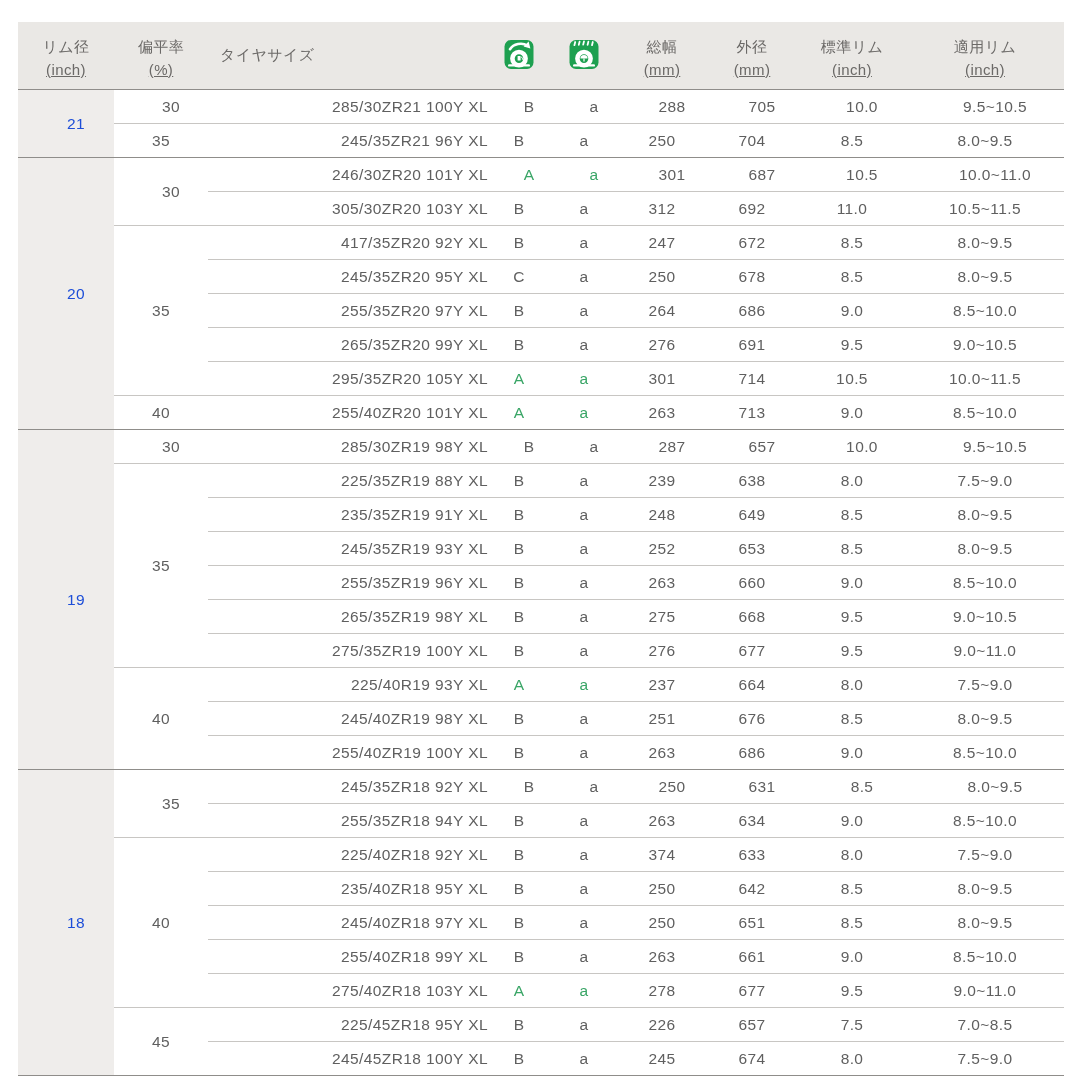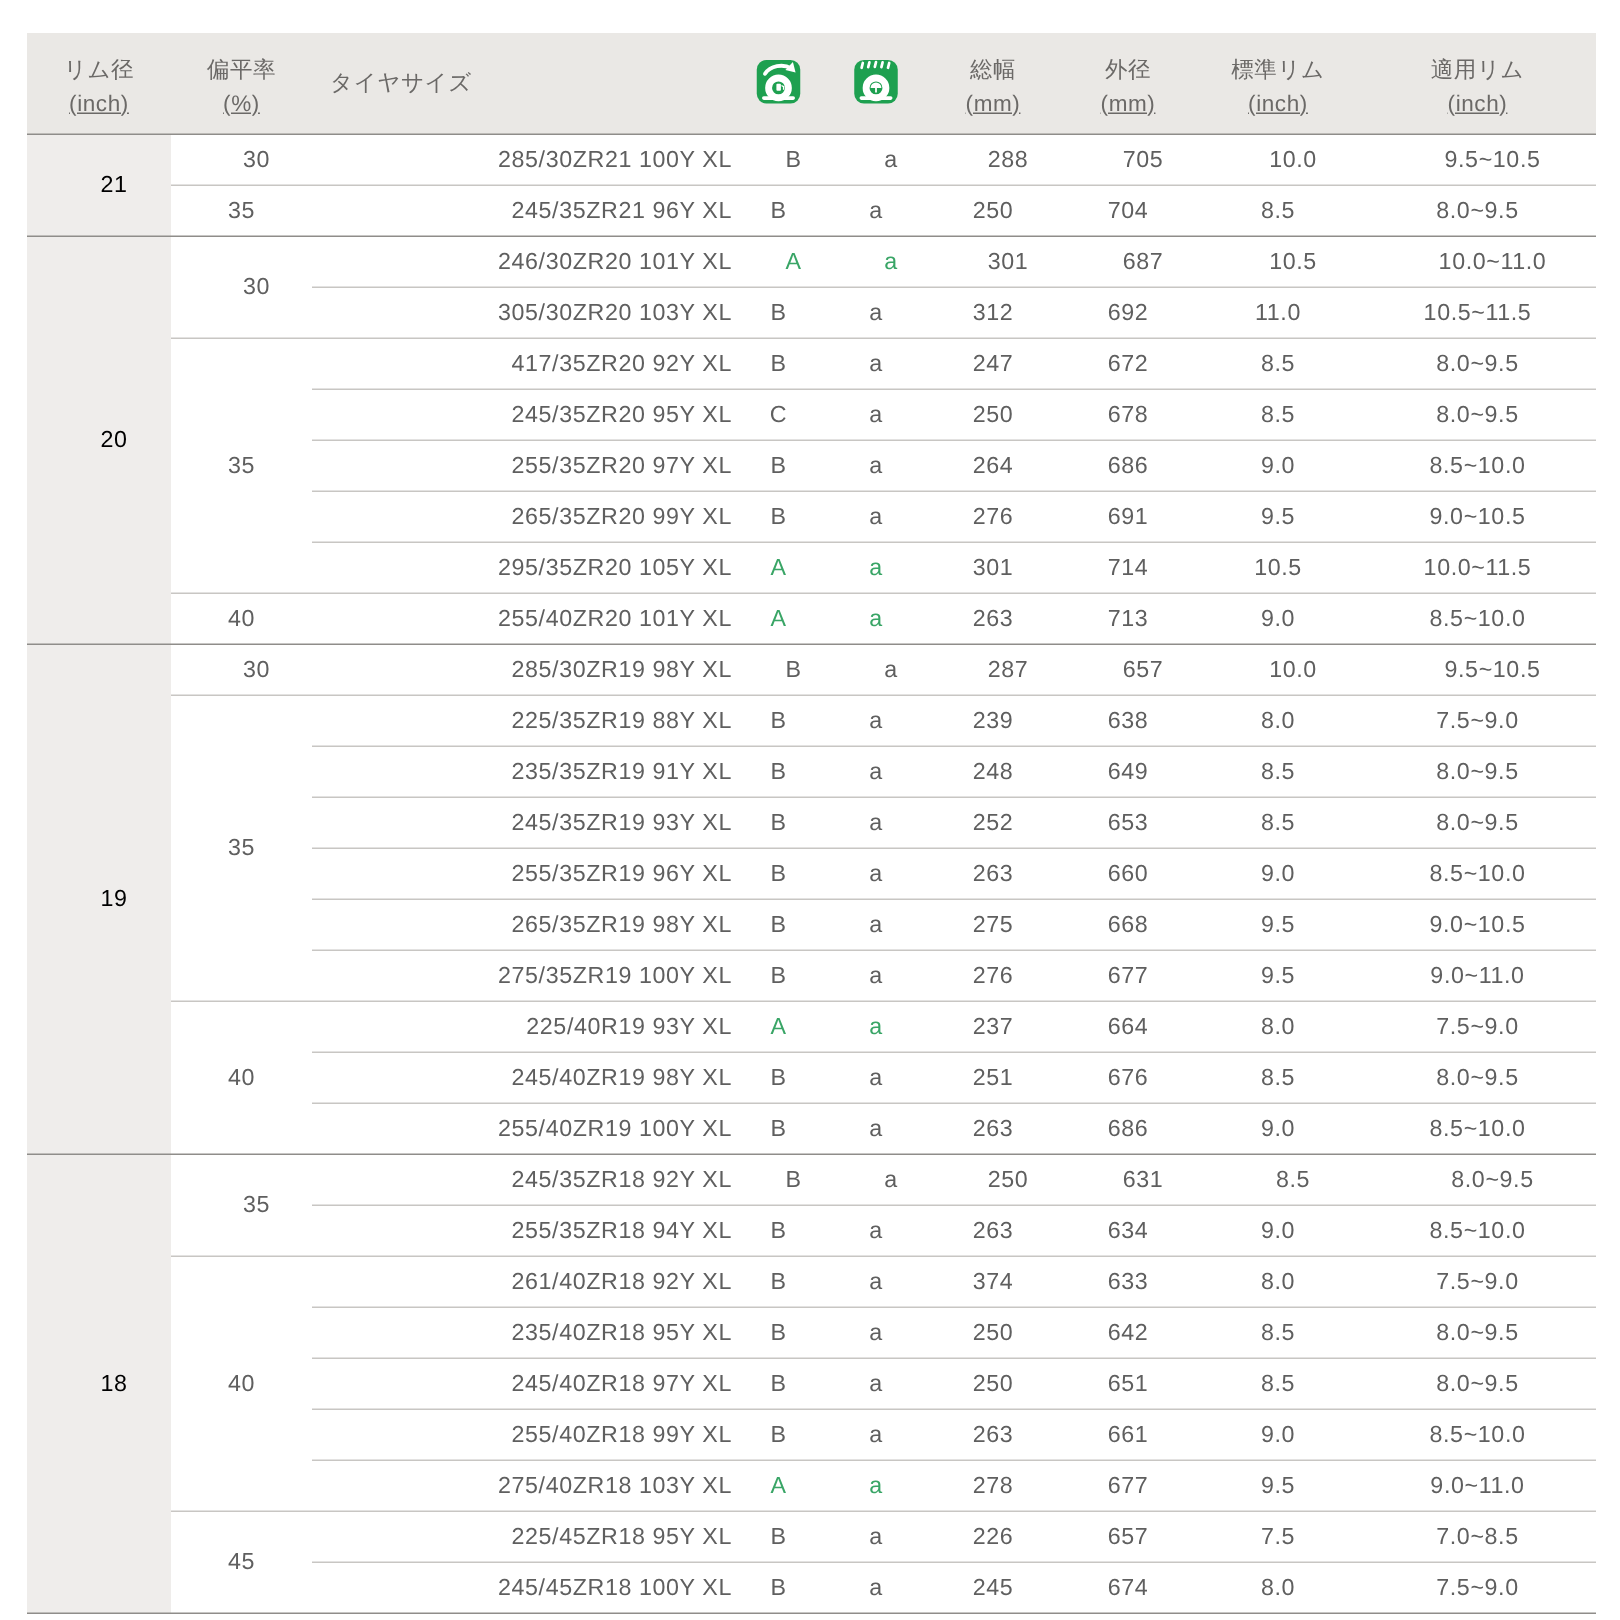--- a/index.html
+++ b/index.html
@@ -43,21 +43,21 @@
   thead th .icon-wrap { display: inline-block; line-height: 0; }
   
   tbody td {
     height: 33px;
     padding: 0;
     text-align: center;
     vertical-align: middle;
     border-top: 1px solid #c8c6c3;
   }
   tbody tr.section-start td { border-top: 1px solid #8f8d8a; padding-left: 20px; }
-  td.rim-cell { background: #efedeb; color: #000000; }
+  td.rim-cell { background: #efedeb; color: #1d4ed8; }
   td.size-cell { text-align: right; padding-left: 12px; }
   td.grade-green { color: #39a566; }
   svg.label-icon { display: block; }
 </style>
 </head>
 <body>
 
 <div class="page">
   <table class="spec">
     <colgroup>
@@ -332,21 +332,21 @@
           <td class="size-cell">255/35ZR18 94Y XL</td>
           <td class="fuel-cell">B</td>
           <td class="wet-cell">a</td>
           <td class="width-cell">263</td>
           <td class="outer-cell">634</td>
           <td class="std-cell">9.0</td>
           <td class="range-cell">8.5~10.0</td>
         </tr>
         <tr>
           <td class="aspect-cell" rowspan="5">40</td>
-          <td class="size-cell">261/40ZR18 92Y XL</td>
+          <td class="size-cell">225/40ZR18 92Y XL</td>
           <td class="fuel-cell">B</td>
           <td class="wet-cell">a</td>
           <td class="width-cell">374</td>
           <td class="outer-cell">633</td>
           <td class="std-cell">8.0</td>
           <td class="range-cell">7.5~9.0</td>
         </tr>
         <tr>
           <td class="size-cell">235/40ZR18 95Y XL</td>
           <td class="fuel-cell">B</td>

